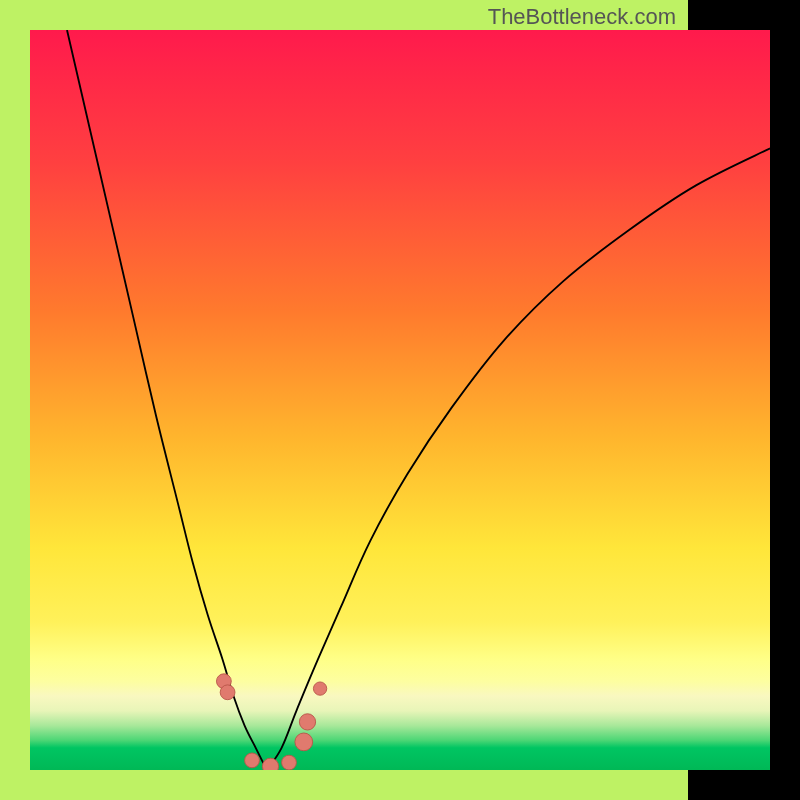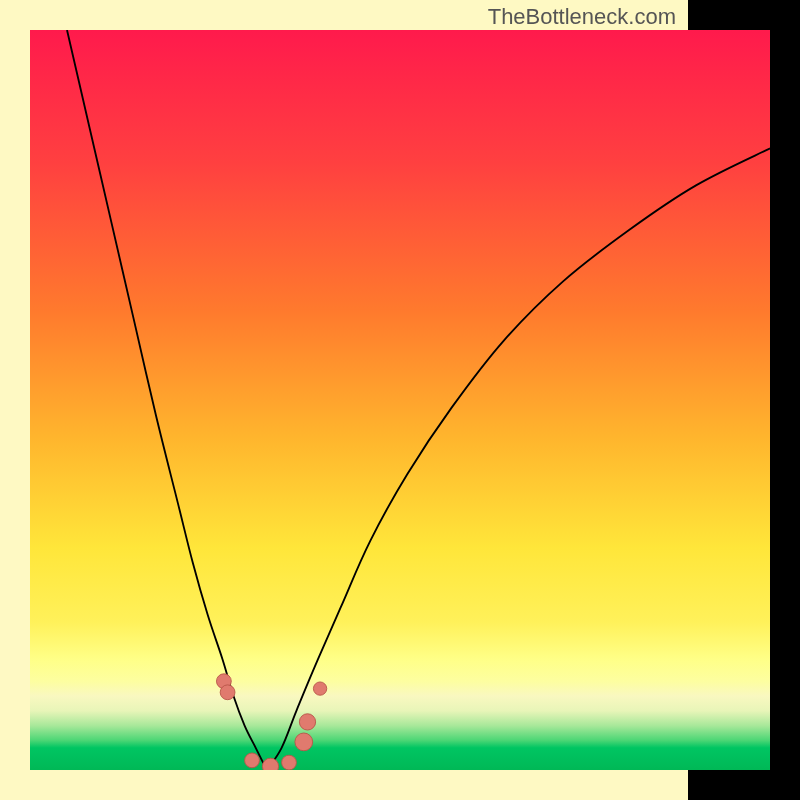--- a/index.html
+++ b/index.html
@@ -6,21 +6,21 @@
     margin: 0;
     padding: 0;
     width: 800px;
     height: 800px;
     background: #000;
     overflow: hidden;
   }
   .outer {
     width: 688px;
     height: 800px;
-    background: #fef9c3;
+    background: #bef264;
     position: relative;
   }
   .watermark {
     position: absolute;
     top: 4px;
     right: 12px;
     color: #555;
     font-family: Arial, Helvetica, sans-serif;
     font-size: 22px;
     font-weight: 500;

